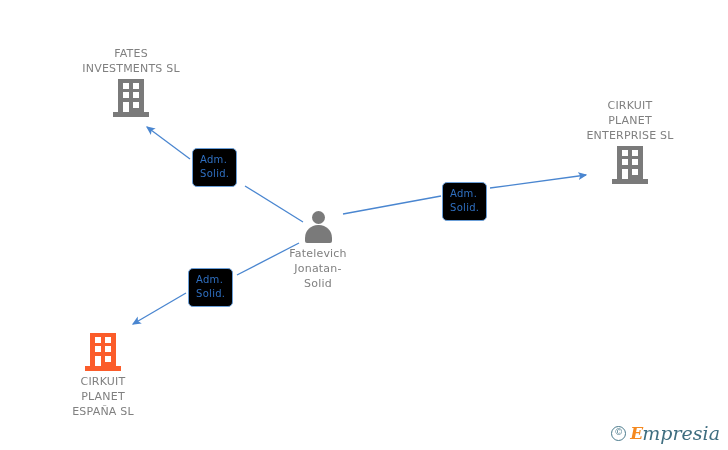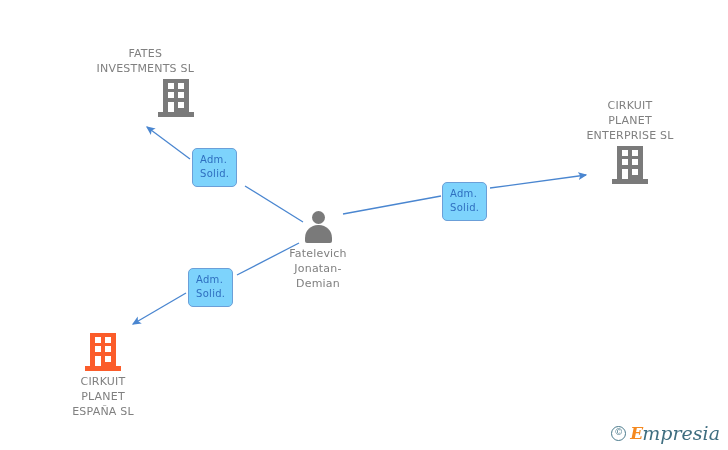--- a/index.html
+++ b/index.html
@@ -109,21 +109,21 @@
     height: 18px;
     background: currentColor;
     border-radius: 13px 13px 2px 2px;
   }
 
   
   .edge-label {
     position: absolute;
     z-index: 4;
     box-sizing: border-box;
-    background: #7dd3fc;
+    background: #000000;
     border: 1px solid #6b9fd8;
     border-radius: 5px;
     padding: 4px 7px 5px 7px;
     font-family: "DejaVu Sans", sans-serif;
     font-size: 10px;
     line-height: 14px;
     color: #2f6fc0;
     text-align: left;
     white-space: pre-line;
     letter-spacing: 0.3px;
@@ -198,21 +198,21 @@
 
   <div class="edge-label" style="left:192px; top:148px;">Adm.
 Solid.</div>
 
   <div class="edge-label" style="left:442px; top:182px;">Adm.
 Solid.</div>
 
   <div class="edge-label" style="left:188px; top:268px;">Adm.
 Solid.</div>
 
-  <div class="node" style="left:44px; top:46px;align-items:flex-end;">
+  <div class="node" style="left:56px; top:46px;">
     <div class="node-label above">FATES
 INVESTMENTS SL</div>
     <div class="building gray-ico">
       <div class="b-body"></div>
       <div class="b-win" style="left:10px; top:4px;"></div>
       <div class="b-win" style="left:20px; top:4px;"></div>
       <div class="b-win" style="left:10px; top:13px;"></div>
       <div class="b-win" style="left:20px; top:13px;"></div>
       <div class="b-win" style="left:20px; top:23px;"></div>
       <div class="b-door"></div>
@@ -236,21 +236,21 @@
     </div>
   </div>
 
   <div class="node" style="left:243px; top:211px;">
     <div class="person">
       <div class="p-head"></div>
       <div class="p-body"></div>
     </div>
     <div class="node-label below">Fatelevich
 Jonatan-
-Demian</div>
+Solid</div>
   </div>
 
   <div class="node" style="left:28px; top:333px;">
     <div class="building orange-ico">
       <div class="b-body"></div>
       <div class="b-win" style="left:10px; top:4px;"></div>
       <div class="b-win" style="left:20px; top:4px;"></div>
       <div class="b-win" style="left:10px; top:13px;"></div>
       <div class="b-win" style="left:20px; top:13px;"></div>
       <div class="b-win" style="left:20px; top:23px;"></div>

